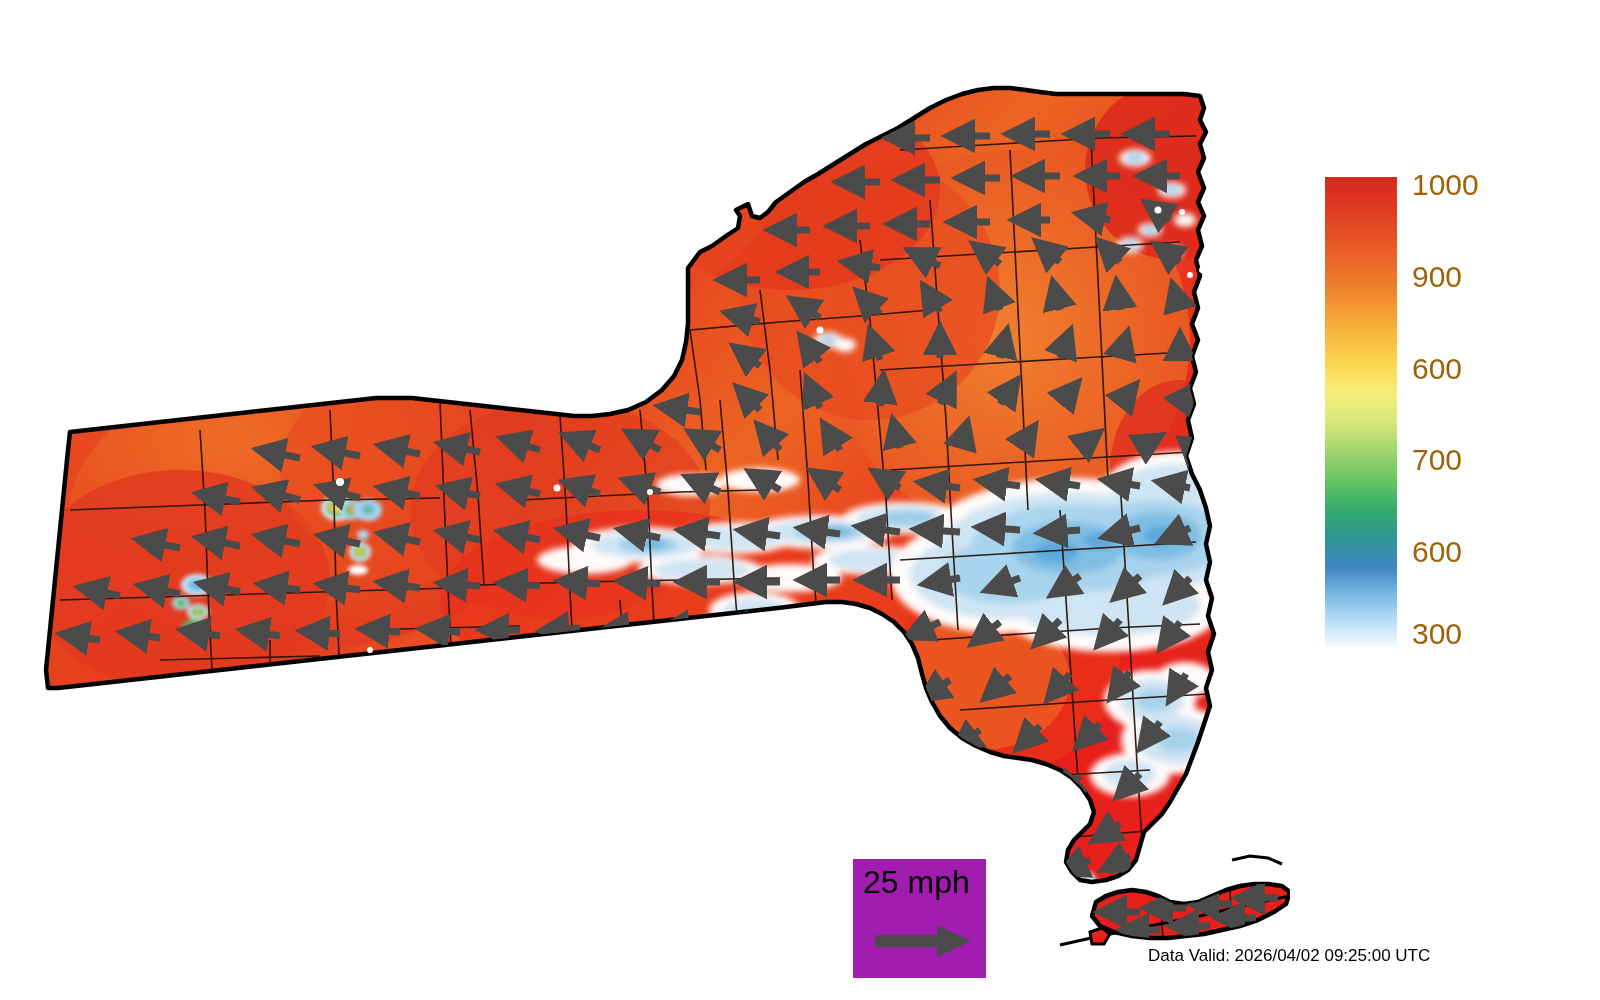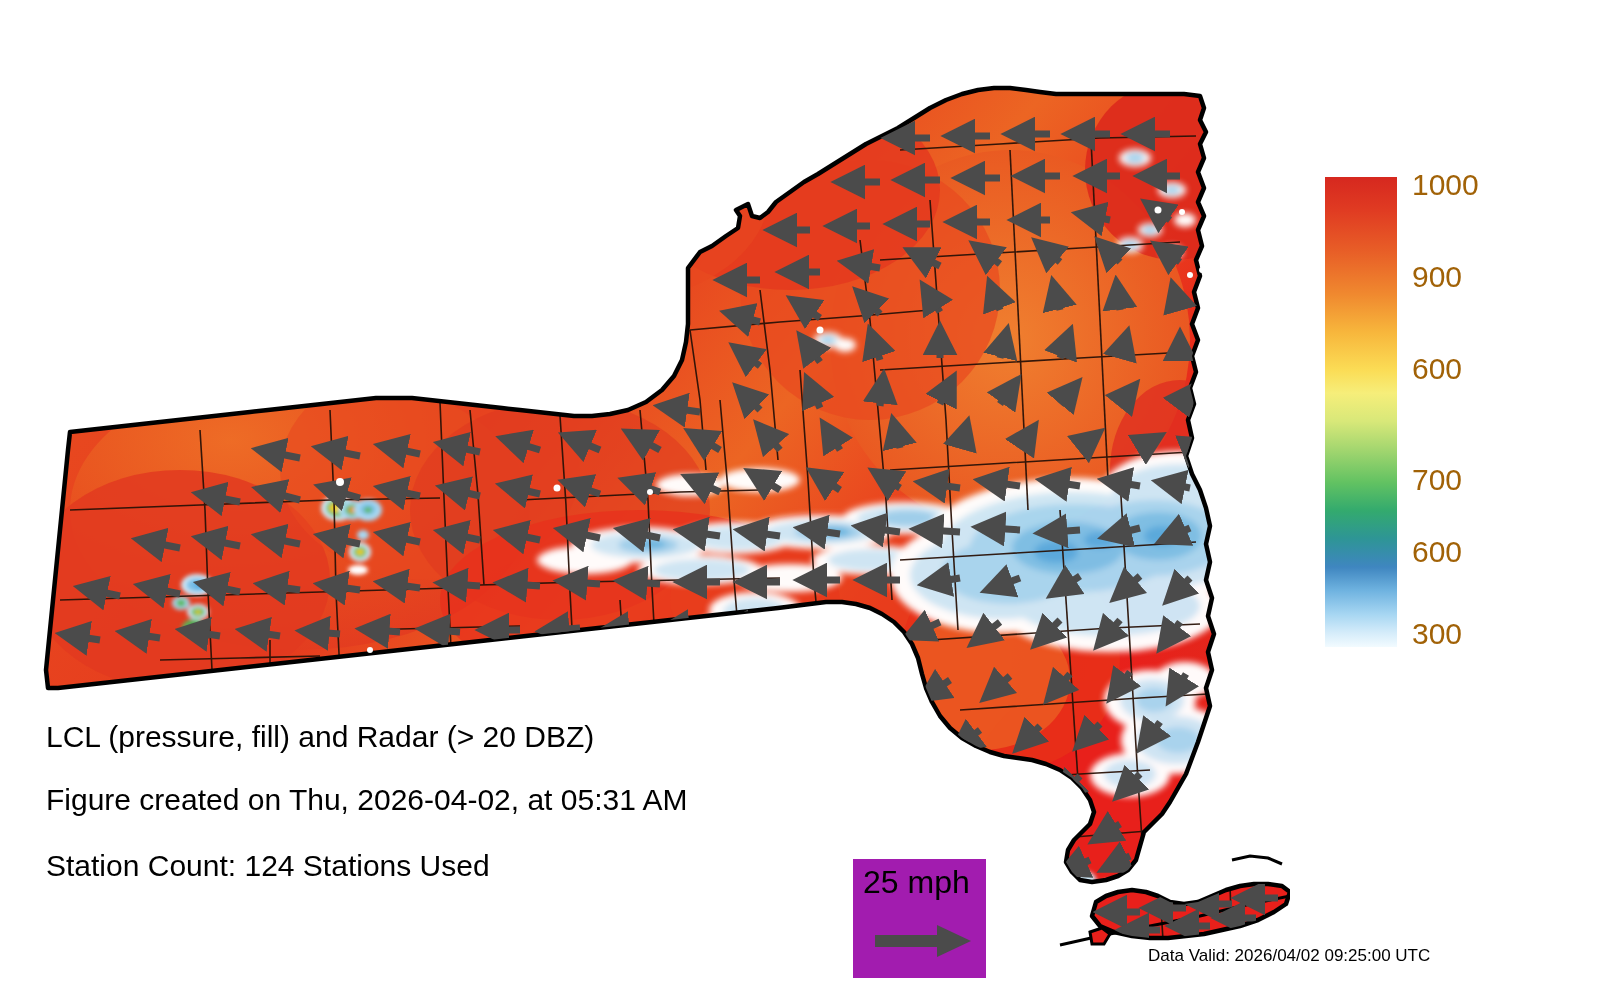--- a/index.html
+++ b/index.html
@@ -677,27 +677,24 @@
       <circle cx="370" cy="610" r="3"></circle>
       <circle cx="650" cy="452" r="3"></circle>
     </g>
   </svg>
   </div>
 
   <div id="colorbar"></div>
   <div class="cb-label" style="top:170px;">1000</div>
   <div class="cb-label" style="top:262px;">900</div>
   <div class="cb-label" style="top:354px;">600</div>
-  <div class="cb-label" style="top:445px;margin-top:20px;">700</div>
+  <div class="cb-label" style="top:445px;">700</div>
   <div class="cb-label" style="top:537px;text-align:right;">600</div>
   <div class="cb-label" style="top:619px;">300</div>
 
-  <div id="cap-1" class="caption">LCL (pressure, fill) and Radar (&gt; 20 DBZ)</div>
-  <div id="cap-2" class="caption">Figure created on Thu, 2026-04-02, at 05:31 AM</div>
-  <div id="cap-3" class="caption">Station Count: 124 Stations Used</div>
 
   <div id="wind-legend">
     <div id="wind-legend-label">25 mph</div>
     <svg id="wind-legend-arrow" viewBox="0 0 102 40" xmlns="http://www.w3.org/2000/svg">
       <g fill="#4b4b4b">
         <rect x="0" y="14" width="66" height="12"></rect>
         <path d="M62 4 L96 20 L62 36 Z"></path>
       </g>
     </svg>
   </div>

